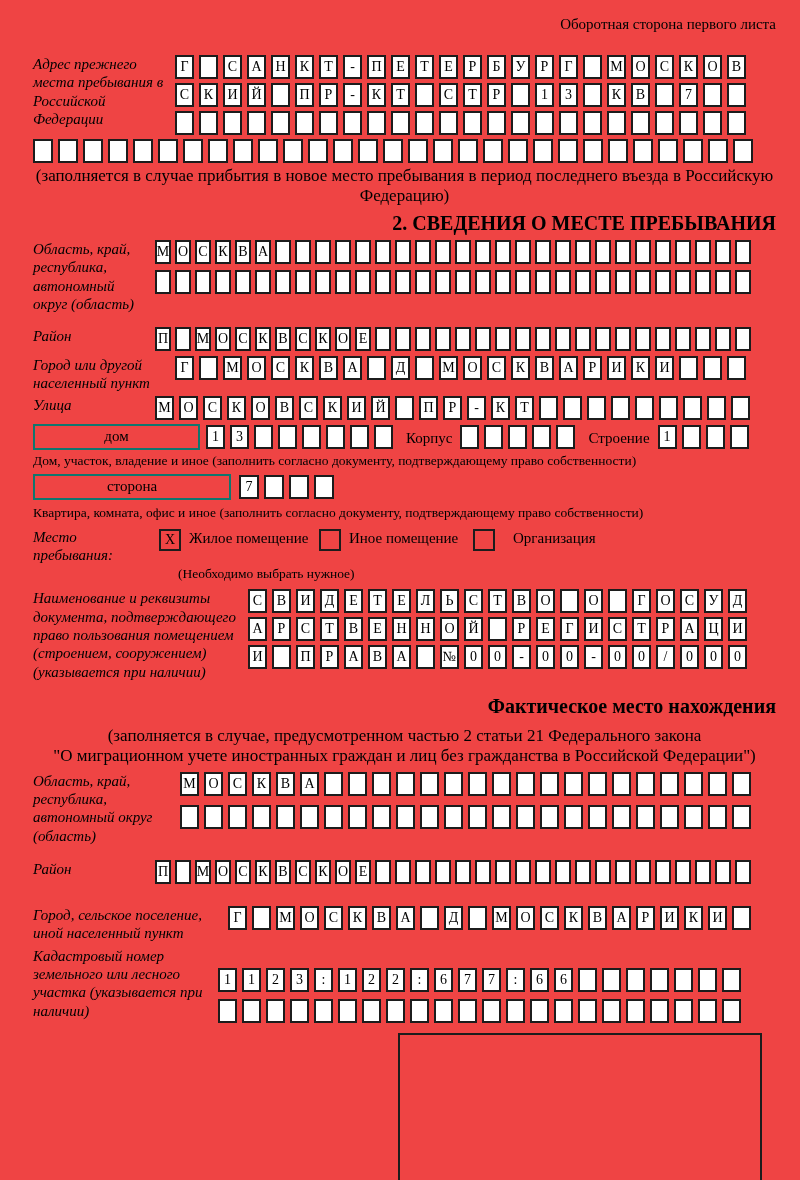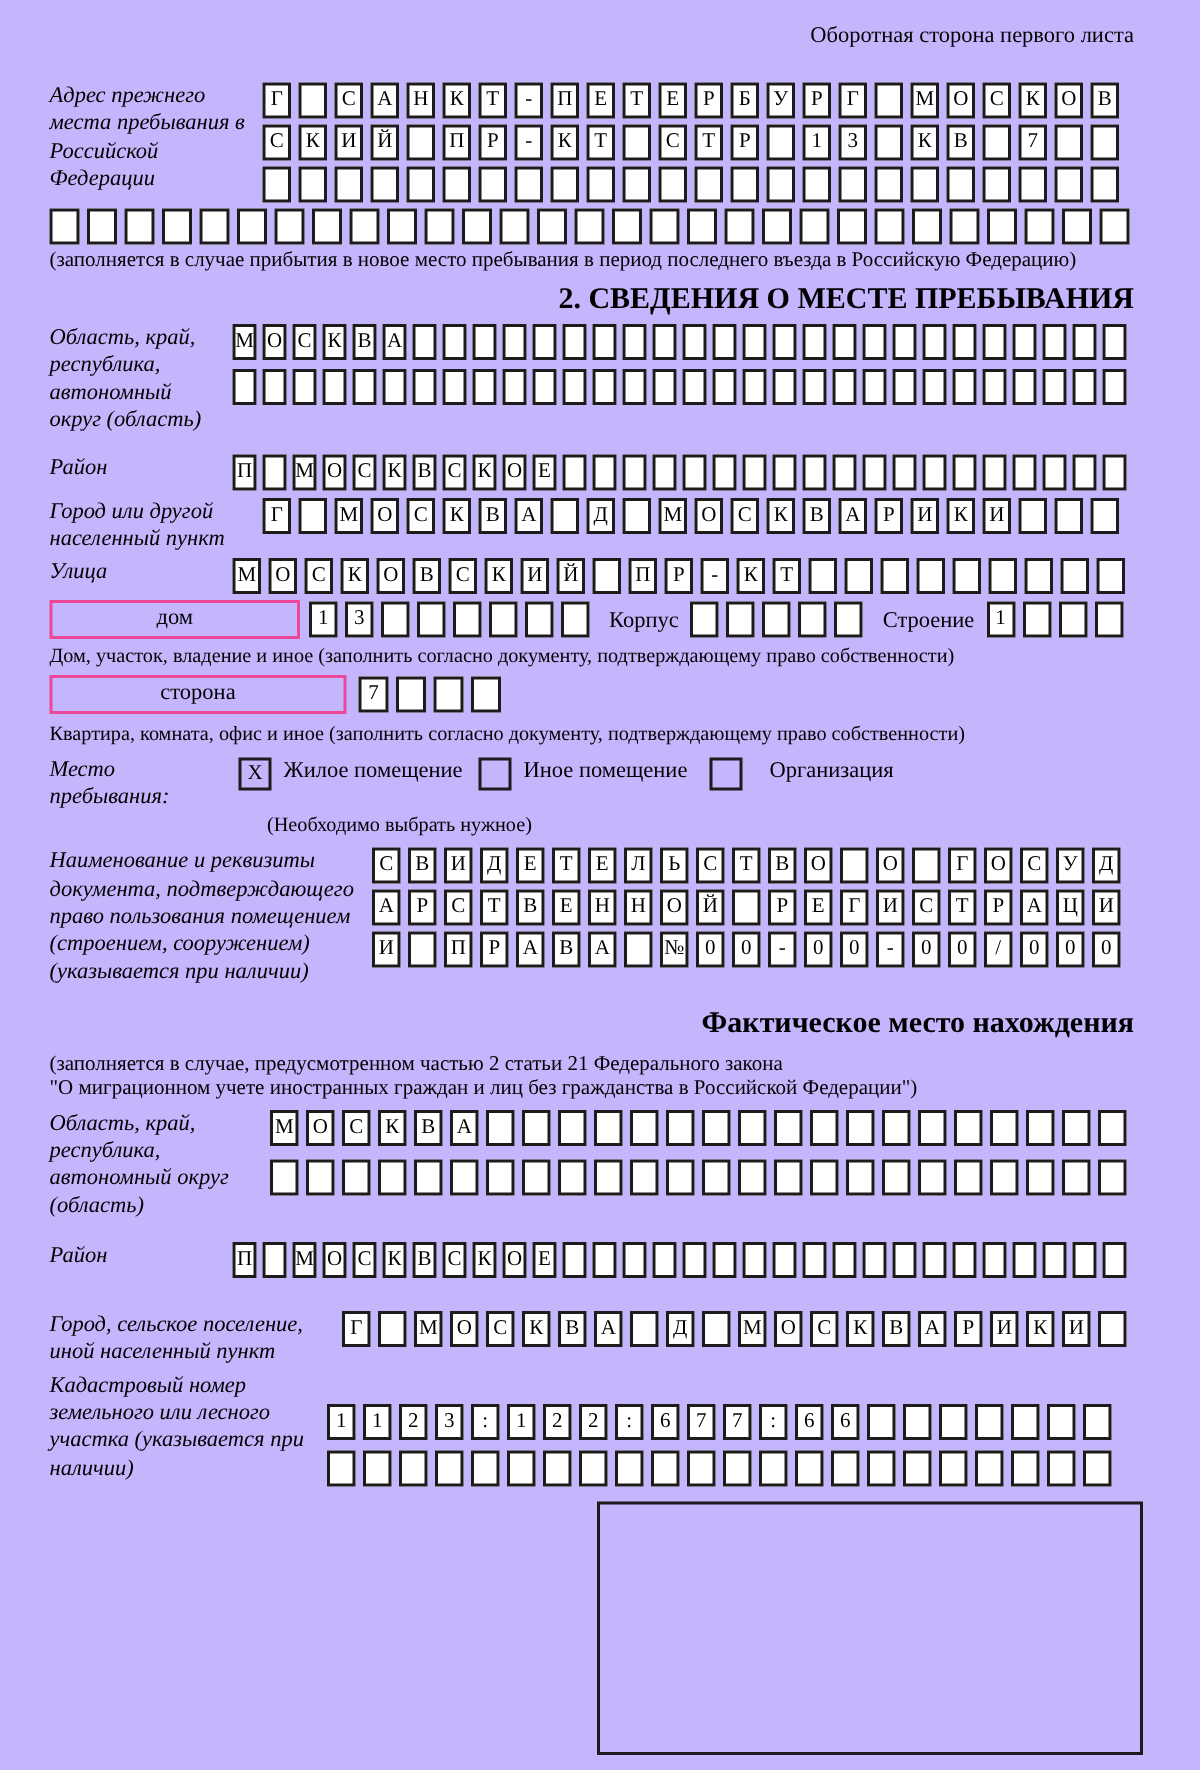--- a/index.html
+++ b/index.html
@@ -1,42 +1,42 @@
 <!DOCTYPE html>
 <html><head>
 <meta charset="utf-8">
 <style>
   html,body{margin:0;padding:0;background:#fff;}
   .page{
     width:800px;height:1180px;box-sizing:border-box;
-    background:#c4b5fd;color:#000;
+    background:#ef4444;color:#000;
     font-family:"Liberation Serif", serif;
-    padding:16px 44px 0 33px;
+    padding:16px 24px 0 33px;
     position:relative;overflow:hidden;
   }
   .hdr-note{text-align:right;font-size:15px;}
   .frow{display:flex;align-items:flex-start;}
   .lbl{font-size:15px;line-height:1.22;flex:0 0 auto;padding-right:8px;box-sizing:border-box;font-style:italic;}
   .w142{width:142px;} .w122{width:122px;} .w147{width:147px;} .w195{width:195px;} .w185{width:185px;} .w215{width:215px;}
   .col{display:flex;flex-direction:column;}
   .cellrow{display:flex;}
   .cell{
     display:flex;align-items:center;justify-content:center;
     border:2px solid #1c1c1c;background:#fff;
     height:20px;font-size:14px;line-height:1;flex:0 0 auto;
   }
   .p24 .cell{width:15px;margin-right:5px;}
   .p25 .cell{width:16px;margin-right:5px;}
   .p20 .cell{width:12px;margin-right:4px;}
   .mb4{margin-bottom:4px;}
-  .caption{font-size:14px;text-align:left;}
+  .caption{font-size:17px;text-align:center;}
   .caption-left{font-size:13.5px;}
   .sec-title{font-size:20px;font-weight:bold;text-align:right;}
   .namedbox{
-    border:2px solid #ec4899;height:22px;display:flex;align-items:center;justify-content:center;
+    border:2px solid #0f766e;height:22px;display:flex;align-items:center;justify-content:center;
     font-size:15px;flex:0 0 auto;box-sizing:content-box;
   }
   .inline-lbl{font-size:15px;padding:3px 8px 0 8px;flex:0 0 auto;}
   .chk{
     width:18px;height:18px;border:2px solid #1c1c1c;display:flex;align-items:center;justify-content:center;
     font-size:14px;flex:0 0 auto;margin-top:1px;
   }
   .stamp-box{border:2px solid #1c1c1c;width:360px;height:165px;margin-left:365px;}
   .stamp-caption{width:378px;margin-left:356px;text-align:center;font-size:14px;line-height:1.5;margin-top:8px;}
 </style>

